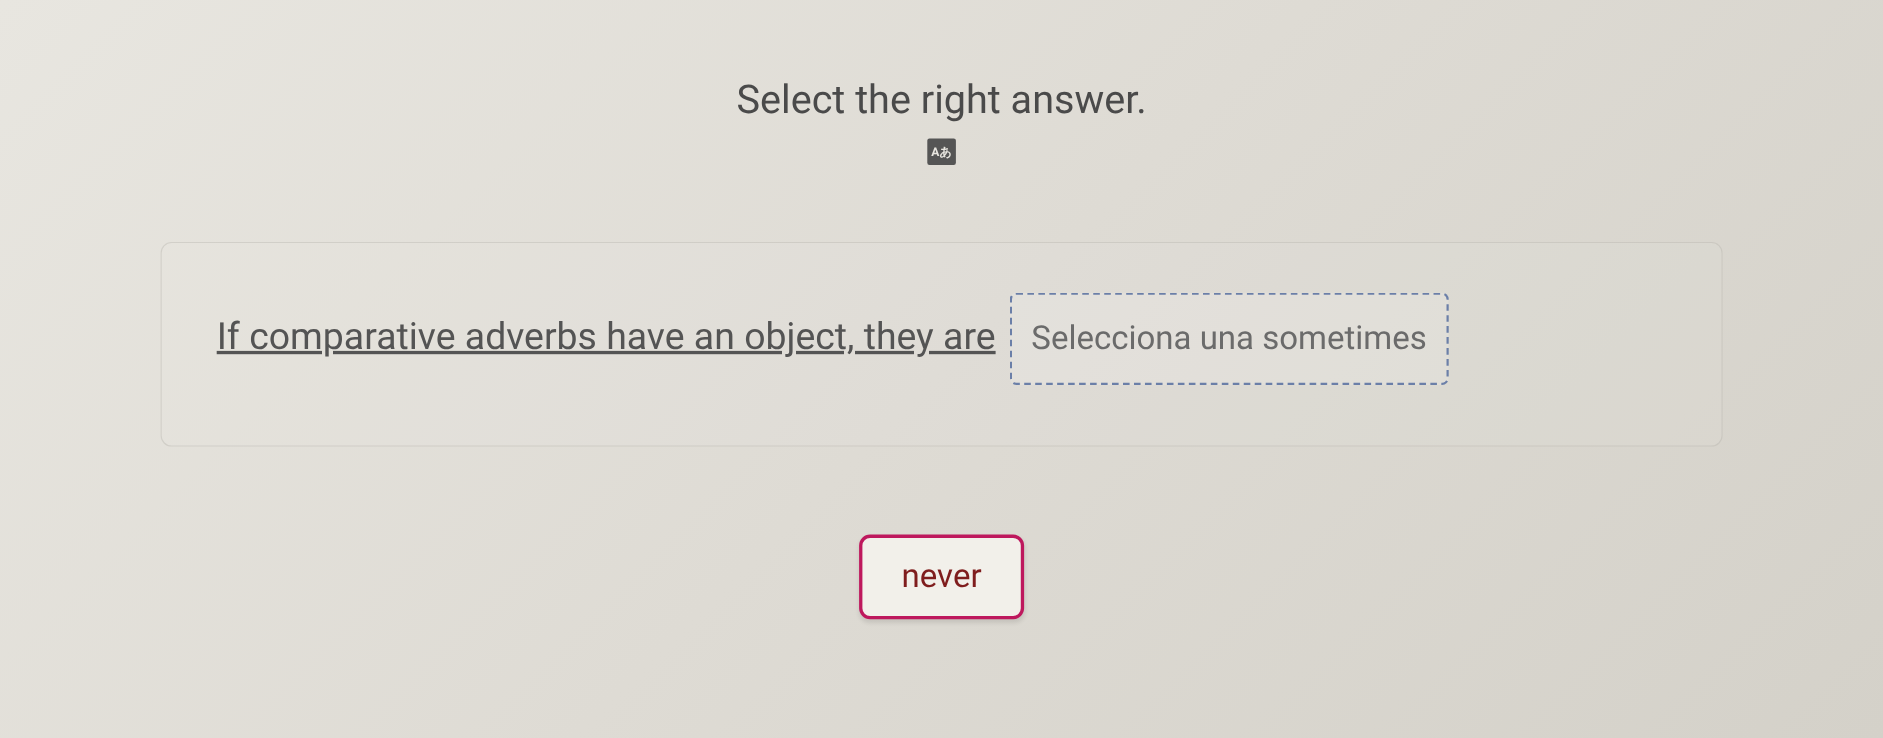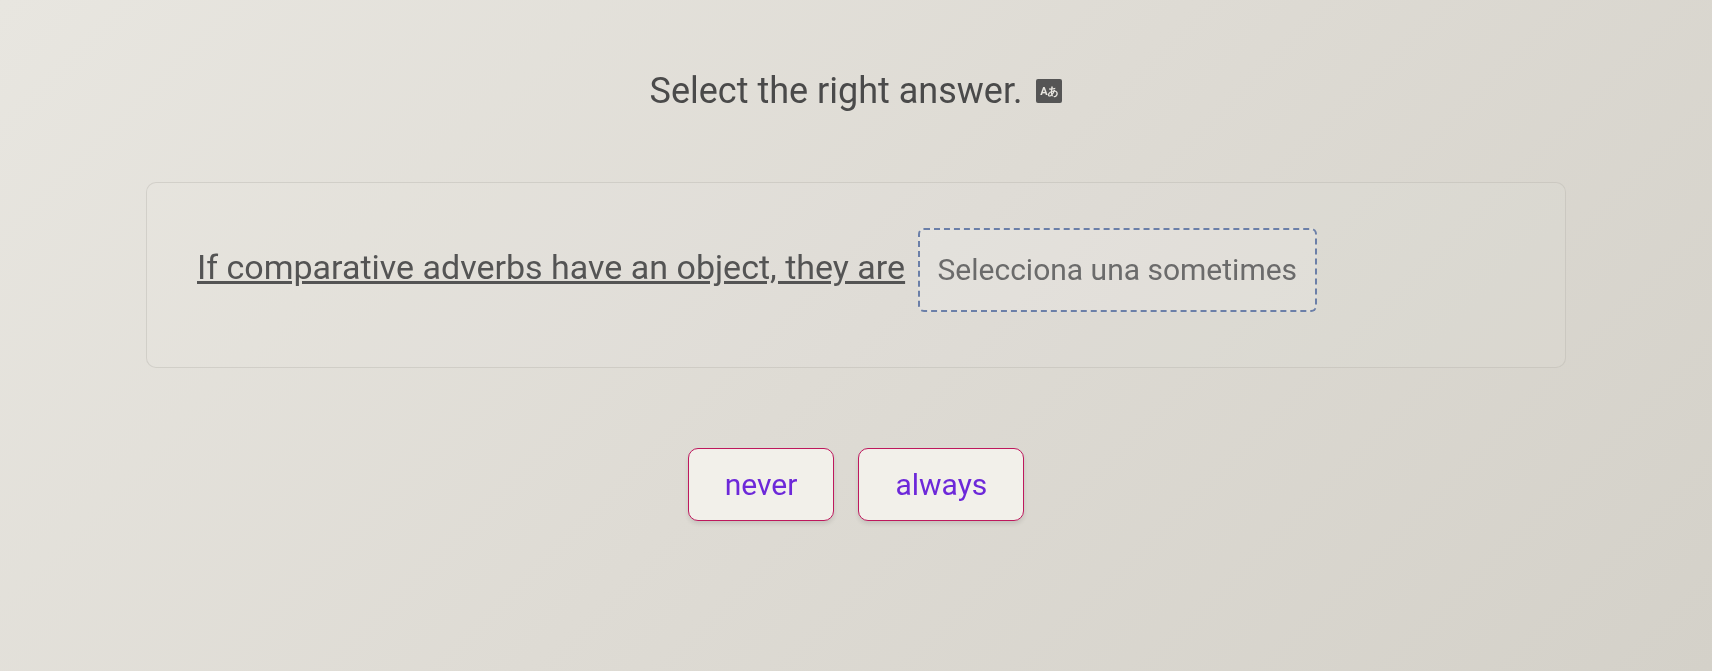--- a/index.html
+++ b/index.html
@@ -1,18 +1,19 @@
 <!DOCTYPE html>
 <html><head>
   <meta charset="utf-8">
   <style>
     * {
       margin: 0;
       padding: 0;
       box-sizing: border-box;
+      flex-direction: column;
     }
     body {
       width: 1712px;
       height: 671px;
       background: linear-gradient(135deg, #e8e6e0 0%, #dedbd4 50%, #d4d1c9 100%);
       font-family: -apple-system, BlinkMacSystemFont, "Segoe UI", Roboto, Helvetica, Arial, sans-serif;
       position: relative;
       overflow: hidden;
     }
     .container {
@@ -80,28 +81,29 @@
       margin: 0 4px;
     }
     .options-row {
       display: flex;
       justify-content: center;
       gap: 24px;
       margin-top: 80px;
     }
     .option-btn {
       background: #f2f0ea;
-      border: 1px solid #be185d;
+      border: 3px solid #be185d;
       border-radius: 10px;
       padding: 18px 36px;
       font-size: 30px;
-      color: #6d28d9;
+      color: #7f1d1d;
       cursor: pointer;
       box-shadow: 0 3px 4px rgba(0,0,0,0.1);
       font-family: inherit;
+      text-align: right;
     }
     .page-counter {
       position: absolute;
       top: 0px;
       right: 40px;
       font-size: 22px;
       color: #888;
     }
   </style>
 </head>
@@ -119,18 +121,17 @@
   <div class="question-box">
     <div class="question-text">
       <span class="question-line">If comparative adverbs have an object, they are</span>
       <span class="dropzone">Selecciona una sometimes</span>
       <br>
     </div>
   </div>
 
   <div class="options-row">
     <button class="option-btn">never</button>
-    <button class="option-btn">always</button>
   </div>
 
 </div>
 
 <div class="page-counter"></div>
 
 </body></html>

